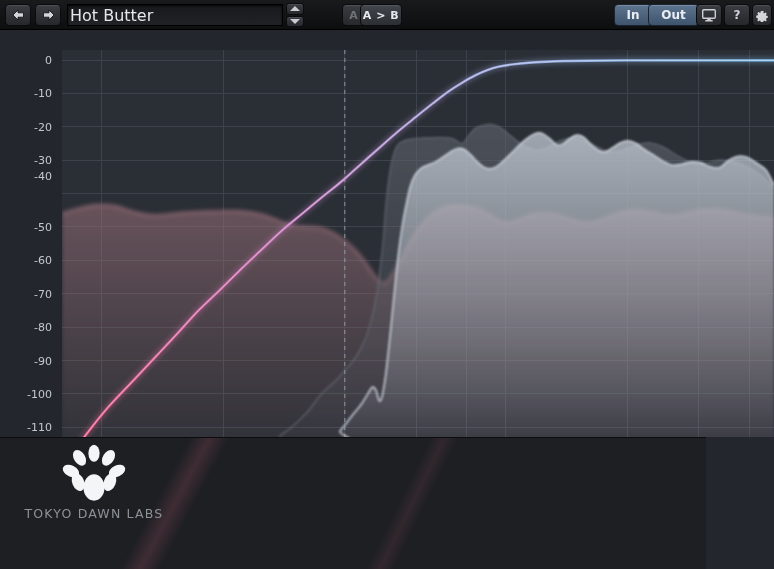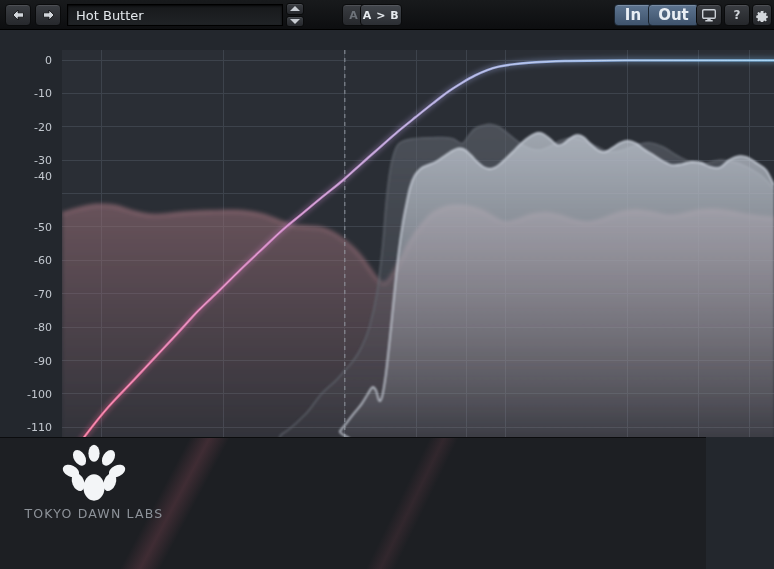--- a/index.html
+++ b/index.html
@@ -29,23 +29,23 @@
   .arrow-btn{width:26px;}
   .arrow-btn svg{display:block;}
   #nav-prev{left:5px;}
   #nav-next{left:35px;}
 
   .preset-field{
     position:absolute;left:67px;top:4px;width:216px;height:22px;
     background:linear-gradient(#17191b,#202326);
     border:1px solid #000;border-radius:0;
     box-shadow:inset 0 1px 2px rgba(0,0,0,.8);
-    color:#e4e8ec;font-size:13px;
+    color:#e4e8ec;font-size:16px;
     display:flex;align-items:center;
-    padding-left:8px;box-sizing:border-box;cursor:text;
+    padding-left:2px;box-sizing:border-box;cursor:text;
   }
   .spinner{
     position:absolute;left:286px;top:3px;width:18px;height:24px;
     display:flex;flex-direction:column;gap:1px;
   }
   .spinner > div{
     flex:1;background:linear-gradient(#3a3d42,#26282c);
     border:1px solid #0a0b0c;border-radius:3px;
     display:flex;align-items:center;justify-content:center;cursor:pointer;
     box-shadow:inset 0 1px 0 rgba(255,255,255,.08);
@@ -57,21 +57,21 @@
 
   #ab-compare{left:319px;width:38px;color:#6e737a;font-weight:bold;letter-spacing:1px;margin-left:23px;}
   #ab-copy{left:360px;width:42px;color:#e6eaee;font-weight:bold;letter-spacing:.5px;
     background:linear-gradient(#42464c,#2b2e33);}
 
   .io-btn{
     position:absolute;top:4px;height:22px;width:38px;
     background:linear-gradient(#5d7490,#3f536c);
     border:1px solid #1a242f;border-radius:4px;
     box-shadow:inset 0 1px 0 rgba(255,255,255,.18);
-    color:#e9eef4;font-size:15px;font-weight:bold;
+    color:#e9eef4;font-size:12px;font-weight:bold;
     display:flex;align-items:center;justify-content:center;cursor:pointer;
     box-sizing:border-box;
   }
   #btn-in{left:614px;}
   #btn-out{left:648px;width:51px;}
 
   .icon-btn{
     position:absolute;top:4px;height:22px;width:26px;
     background:linear-gradient(#3a3d42,#25272b);
     border:1px solid #0a0b0c;border-radius:4px;

